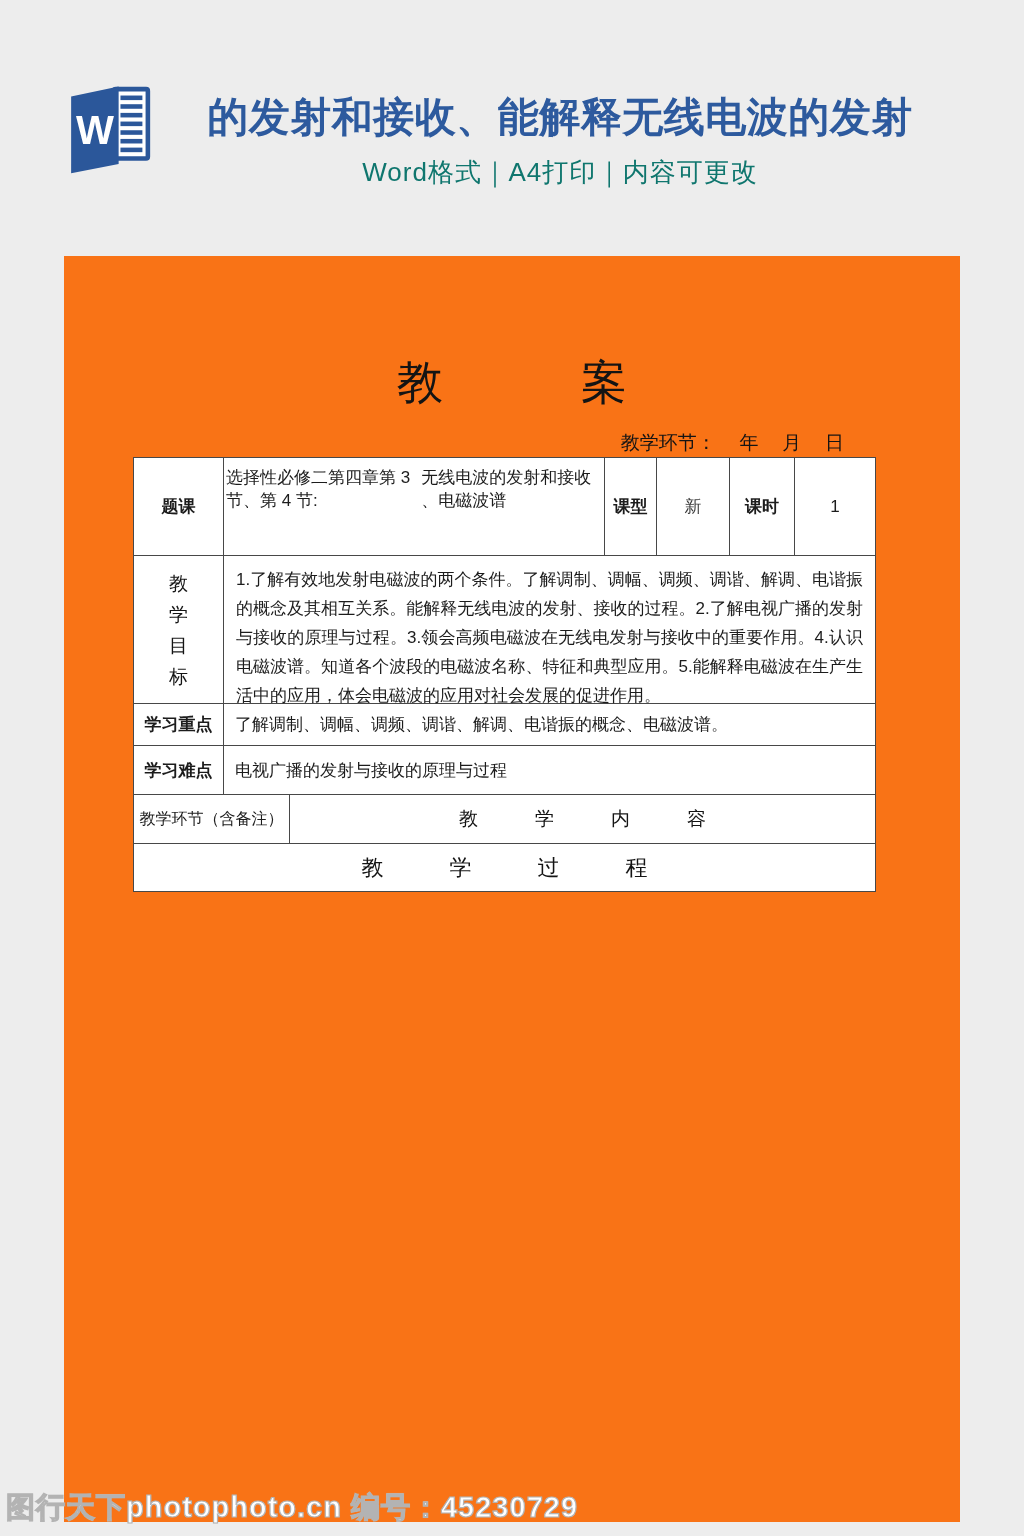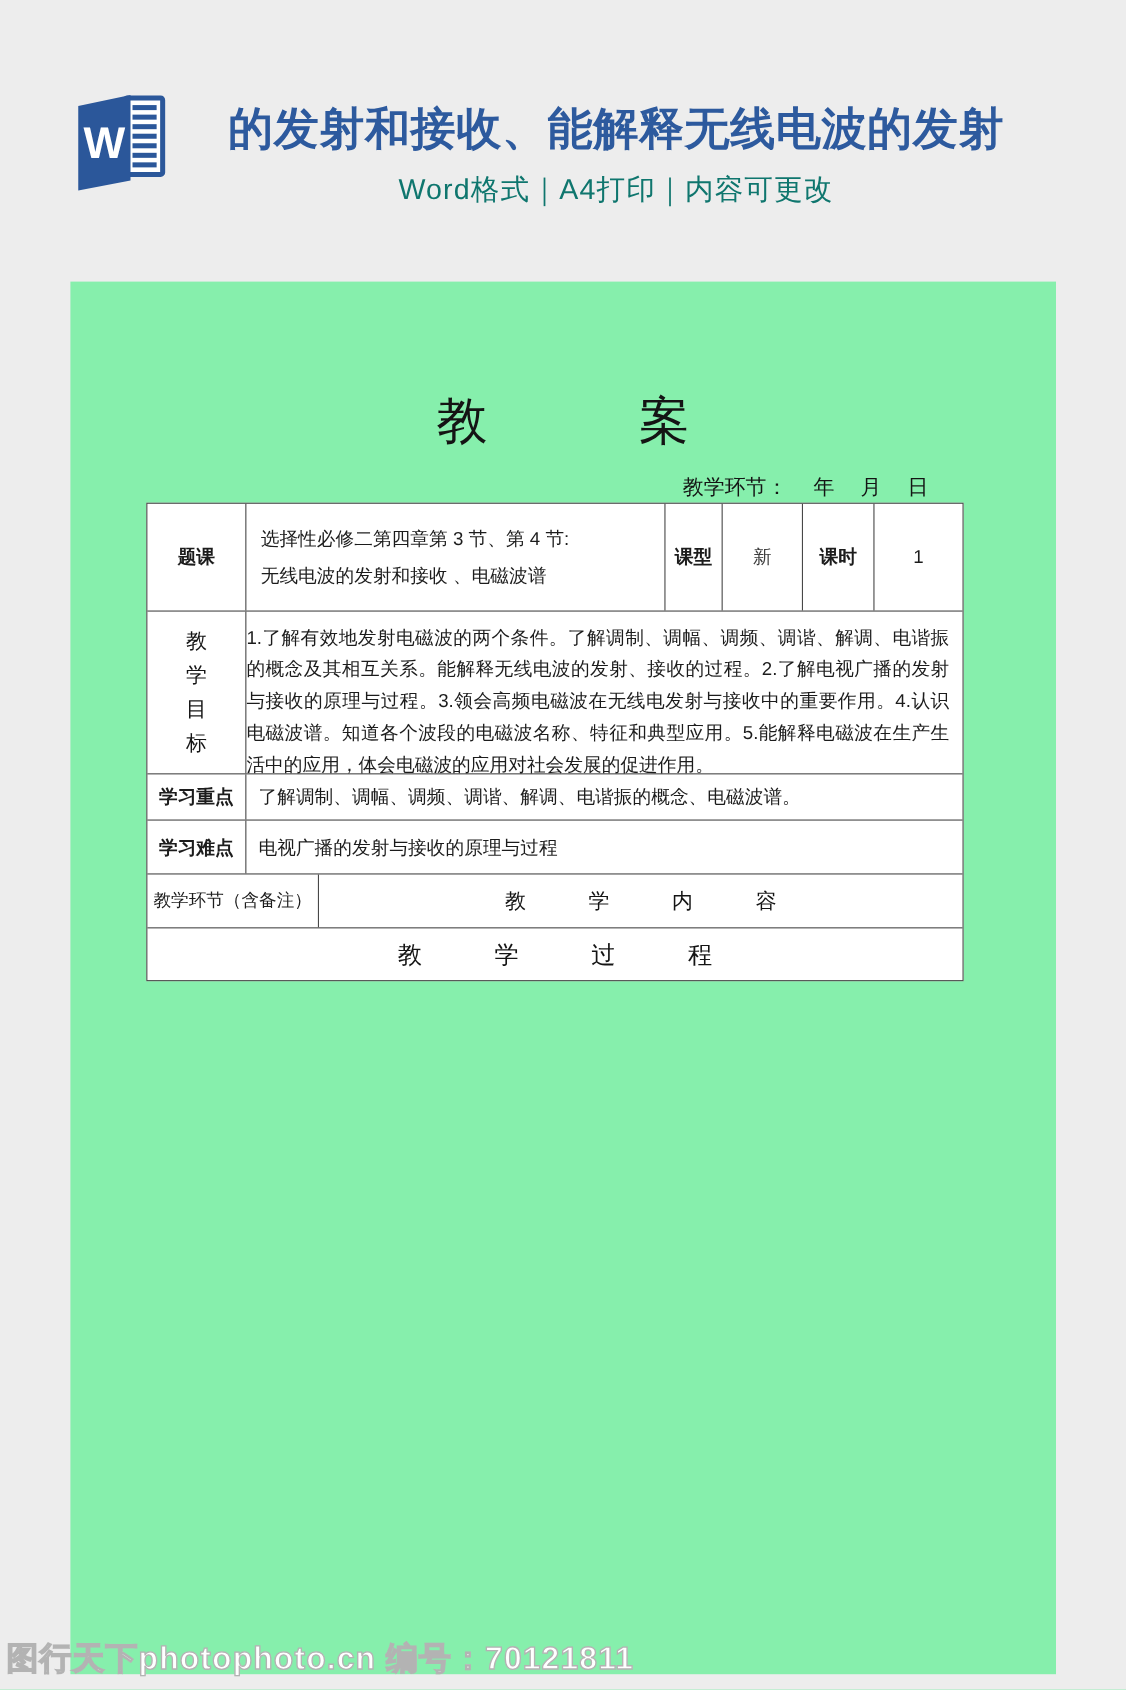--- a/index.html
+++ b/index.html
@@ -18,21 +18,21 @@
   .header-title {
     font-size:41px; font-weight:700; letter-spacing:0.5px;
     color:#2d5a9e; line-height:1.25;
   }
   .header-subtitle {
     margin-top:12px; font-size:26px; color:#0f766e; letter-spacing:1px;
   }
   
   .page {
     position:absolute; left:64px; top:256px; width:896px; height:1266px;
-    background:#86efac;
+    background:#f97316;
   }
   .doc-title {
     position:absolute; top:96px; left:0; width:100%;
     text-align:center;
     font-family:"Liberation Serif","DejaVu Serif",serif;
     font-size:46px; font-weight:500; color:#141414;
   }
   .time-line {
     position:absolute; top:174px; left:69px; width:743px;
     text-align:right; padding-right:32px;
@@ -45,33 +45,33 @@
     border:1px solid #484848; background:#fff;
   }
   .tr { display:flex; border-top:1px solid #484848; }
   .tr:first-child { border-top:none; }
   .td { border-left:1px solid #484848; }
   .td:first-child { border-left:none; }
   .cell-center { display:flex; align-items:center; justify-content:center; }
   .label-bold { font-weight:700; font-size:17px; color:#1c1c1c; }
   .r1 { height:97px; }
   .r1-c1 { flex:0 0 89px; }
-  .r1-c2 { flex:0 0 381px; display:flex; flex-direction:column; justify-content:space-evenly;
-           padding:8px 13px; font-size:17px; }
+  .r1-c2 { flex:0 0 381px; display:flex; flex-direction:row; justify-content:space-evenly;
+           padding:8px 2px; font-size:17px; }
   .r1-c3 { flex:0 0 52px; }
   .r1-c4 { flex:0 0 73px; font-family:"Liberation Serif","DejaVu Serif",serif;
            font-weight:400; font-size:17px; color:#3d3d3d; }
   .r1-c5 { flex:0 0 65px; }
   .r1-c6 { flex:1; font-size:17px; font-weight:400; }
   .r2 { height:148px; }
   .r2-c1 { flex:0 0 89px; display:flex; flex-direction:column; align-items:center;
            justify-content:center;
            font-family:"Liberation Serif","DejaVu Serif",serif;
            font-size:19px; line-height:31px; color:#141414; }
-  .r2-c2 { flex:1; padding:9px 12px 8px 0; font-size:17px; line-height:29px;
+  .r2-c2 { flex:1; padding:9px 12px 8px 12px; font-size:17px; line-height:29px;
            text-align:justify; color:#1c1c1c; }
   .r3 { height:42px; }
   .r4 { height:49px; }
   .rsmall-c1 { flex:0 0 89px; }
   .rsmall-c2 { flex:1; display:flex; align-items:center; padding:0 11px; font-size:17px; }
   .r5 { height:48px; align-items:center; justify-content:center; display:flex;
         font-family:"Liberation Serif","DejaVu Serif",serif; font-size:22px; color:#141414; }
   .r6 { height:49px; }
   .r6-c1 { flex:0 0 155px; font-size:16px; font-weight:400; }
   .r6-c2 { flex:1; font-family:"Liberation Serif","DejaVu Serif",serif;
@@ -152,13 +152,13 @@
     <div class="tr r6">
       <div class="td r6-c1 cell-center">教学环节（含备注）</div>
       <div class="td r6-c2 cell-center">教　　　学　　　内　　　容</div>
     </div>
 
     <div class="tr r5">教　　　学　　　过　　　程</div>
 
   </div>
 </div>
 
-<div class="watermark">图行天下photophoto.cn 编号：70121811</div>
+<div class="watermark">图行天下photophoto.cn 编号：45230729</div>
 
 </body></html>

